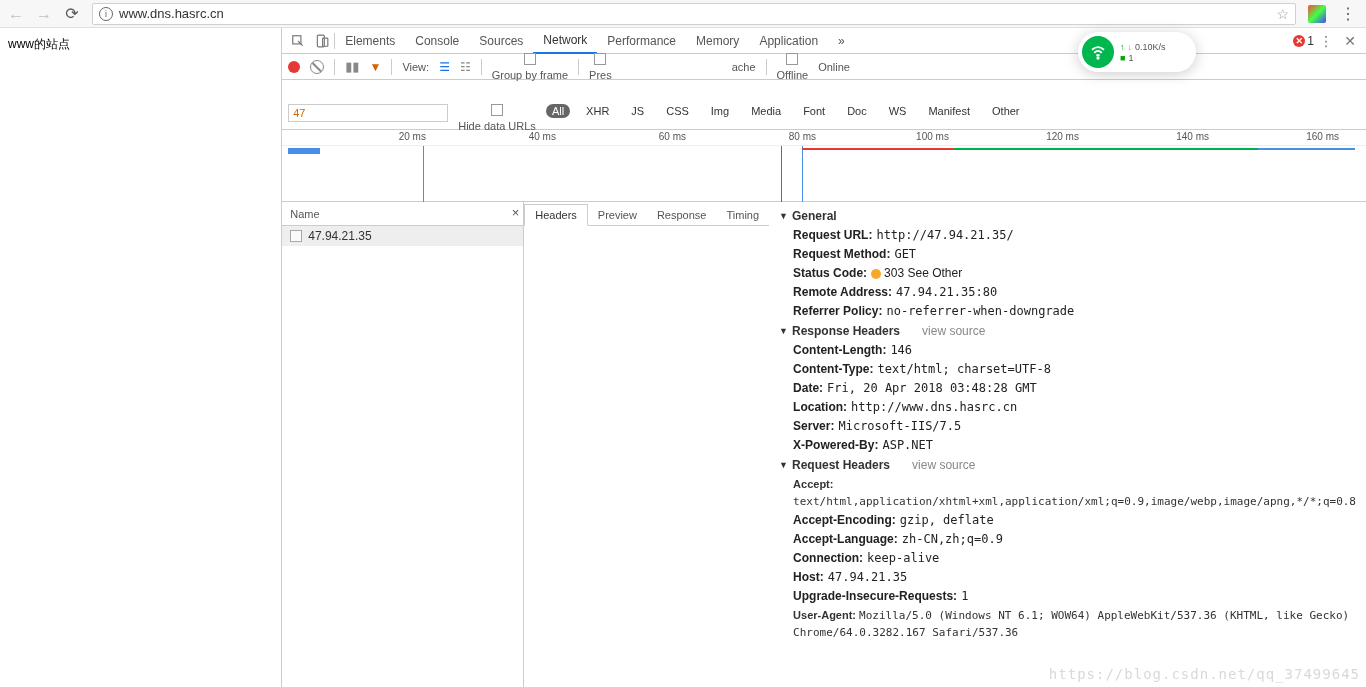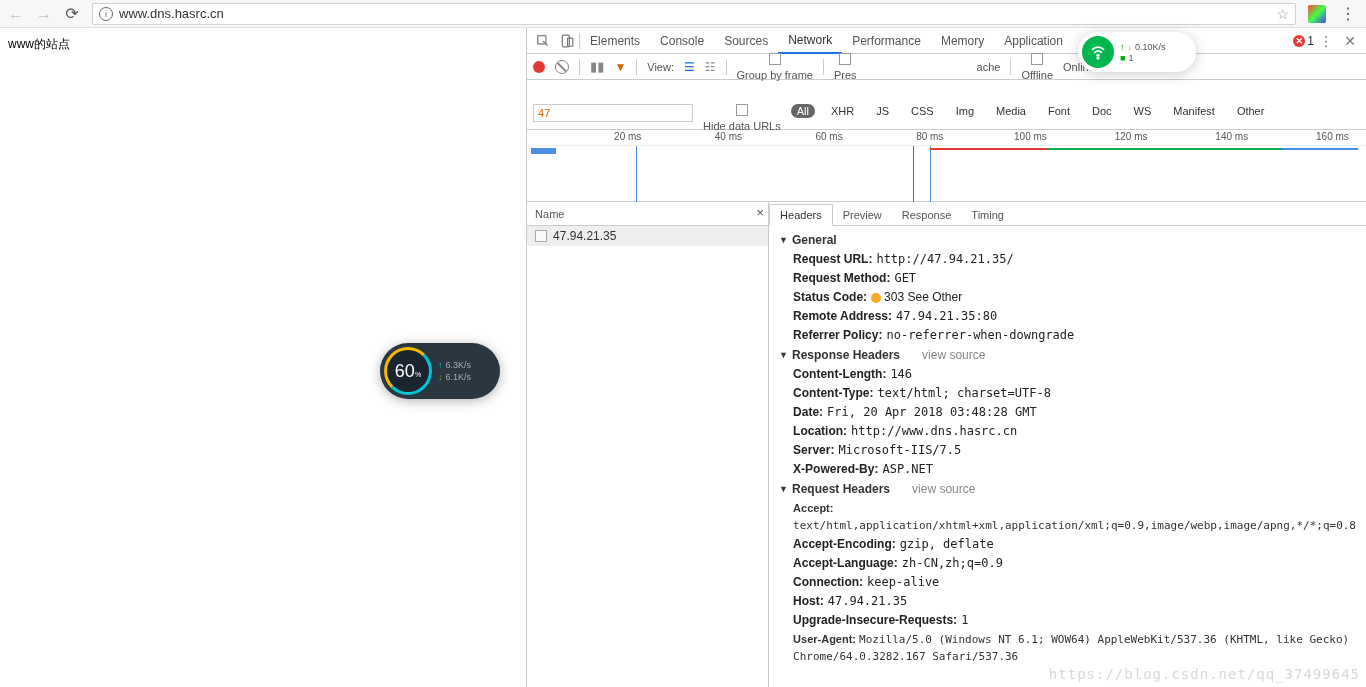--- a/index.html
+++ b/index.html
@@ -60,21 +60,21 @@
 .tl-vline { position: absolute; width: 1px; height: 56px; top: 0; }
 .tl-seg { position: absolute; height: 2px; top: 2px; }
 
 .dt-lower { flex: 1; display: flex; }
 .req-list { width: 242px; border-right: 1px solid #ccc; display: flex; flex-direction: column; }
 .req-head { height: 24px; border-bottom: 1px solid #ccc; display: flex; align-items: center; padding: 0 8px; font-size: 11px; color: #555; position: relative; }
 .req-close { position: absolute; right: 4px; top: 3px; color: #555; cursor: pointer; font-size: 13px; }
 .req-row { height: 20px; display: flex; align-items: center; padding: 0 8px; gap: 6px; background: #eee; font-size: 12px; }
 .req-icon { width: 12px; height: 12px; border: 1px solid #aaa; background: #fafafa; }
 
-.detail-panel { flex: 1; display: flex; flex-direction: column; }
+.detail-panel { flex: 1; display: flex; flex-direction: row; }
 .detail-tabs { height: 24px; border-bottom: 1px solid #ccc; display: flex; align-items: flex-end; gap: 0; font-size: 11px; }
 .detail-tab { padding: 4px 10px; color: #555; cursor: pointer; }
 .detail-tab.active { border: 1px solid #ccc; border-bottom: 1px solid #fff; background: #fff; margin-bottom: -1px; color: #333; }
 .detail-body { flex: 1; overflow: auto; padding: 4px 6px; font-size: 12px; }
 .section-head { display: flex; align-items: center; gap: 4px; padding: 3px 4px; font-weight: bold; color: #333; font-size: 12px; }
 .section-head .arrow { font-size: 9px; }
 .section-head .vs { margin-left: 18px; color: #888; font-weight: normal; cursor: pointer; }
 .kv { display: flex; padding: 1px 4px 1px 18px; line-height: 17px; font-size: 12px; }
 .kv .k { font-weight: bold; color: #222; margin-right: 4px; white-space: nowrap; }
 .kv .v { font-family: Consolas, Menlo, monospace; color: #222; word-break: break-all; }

